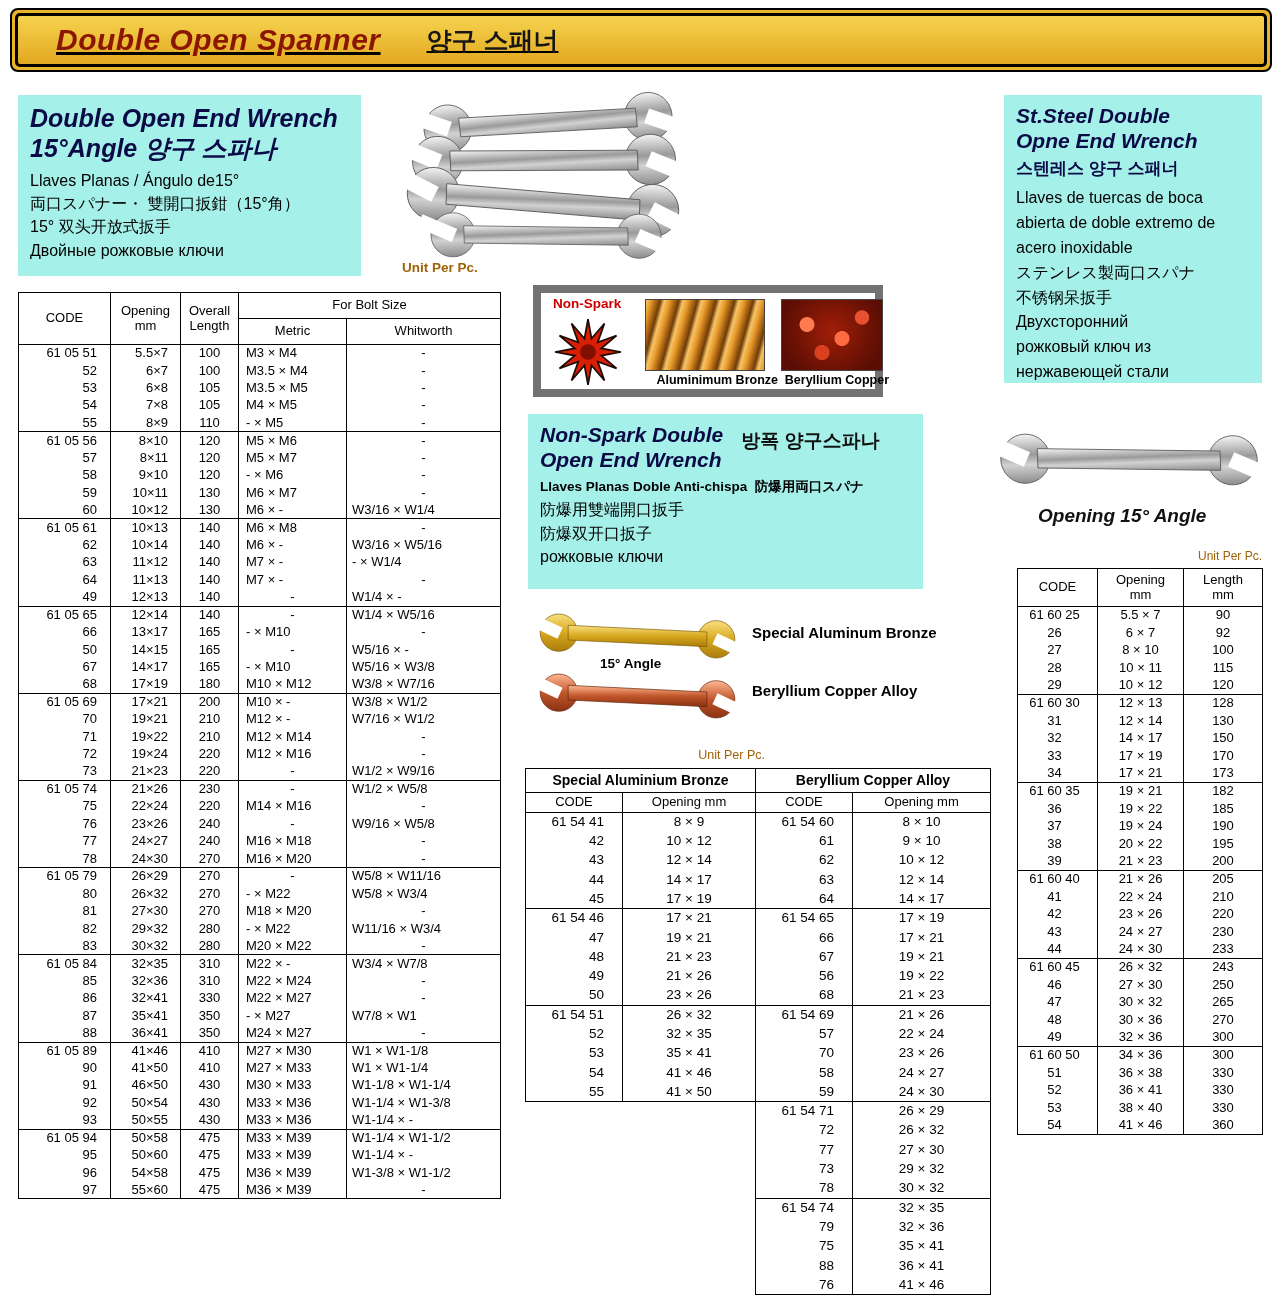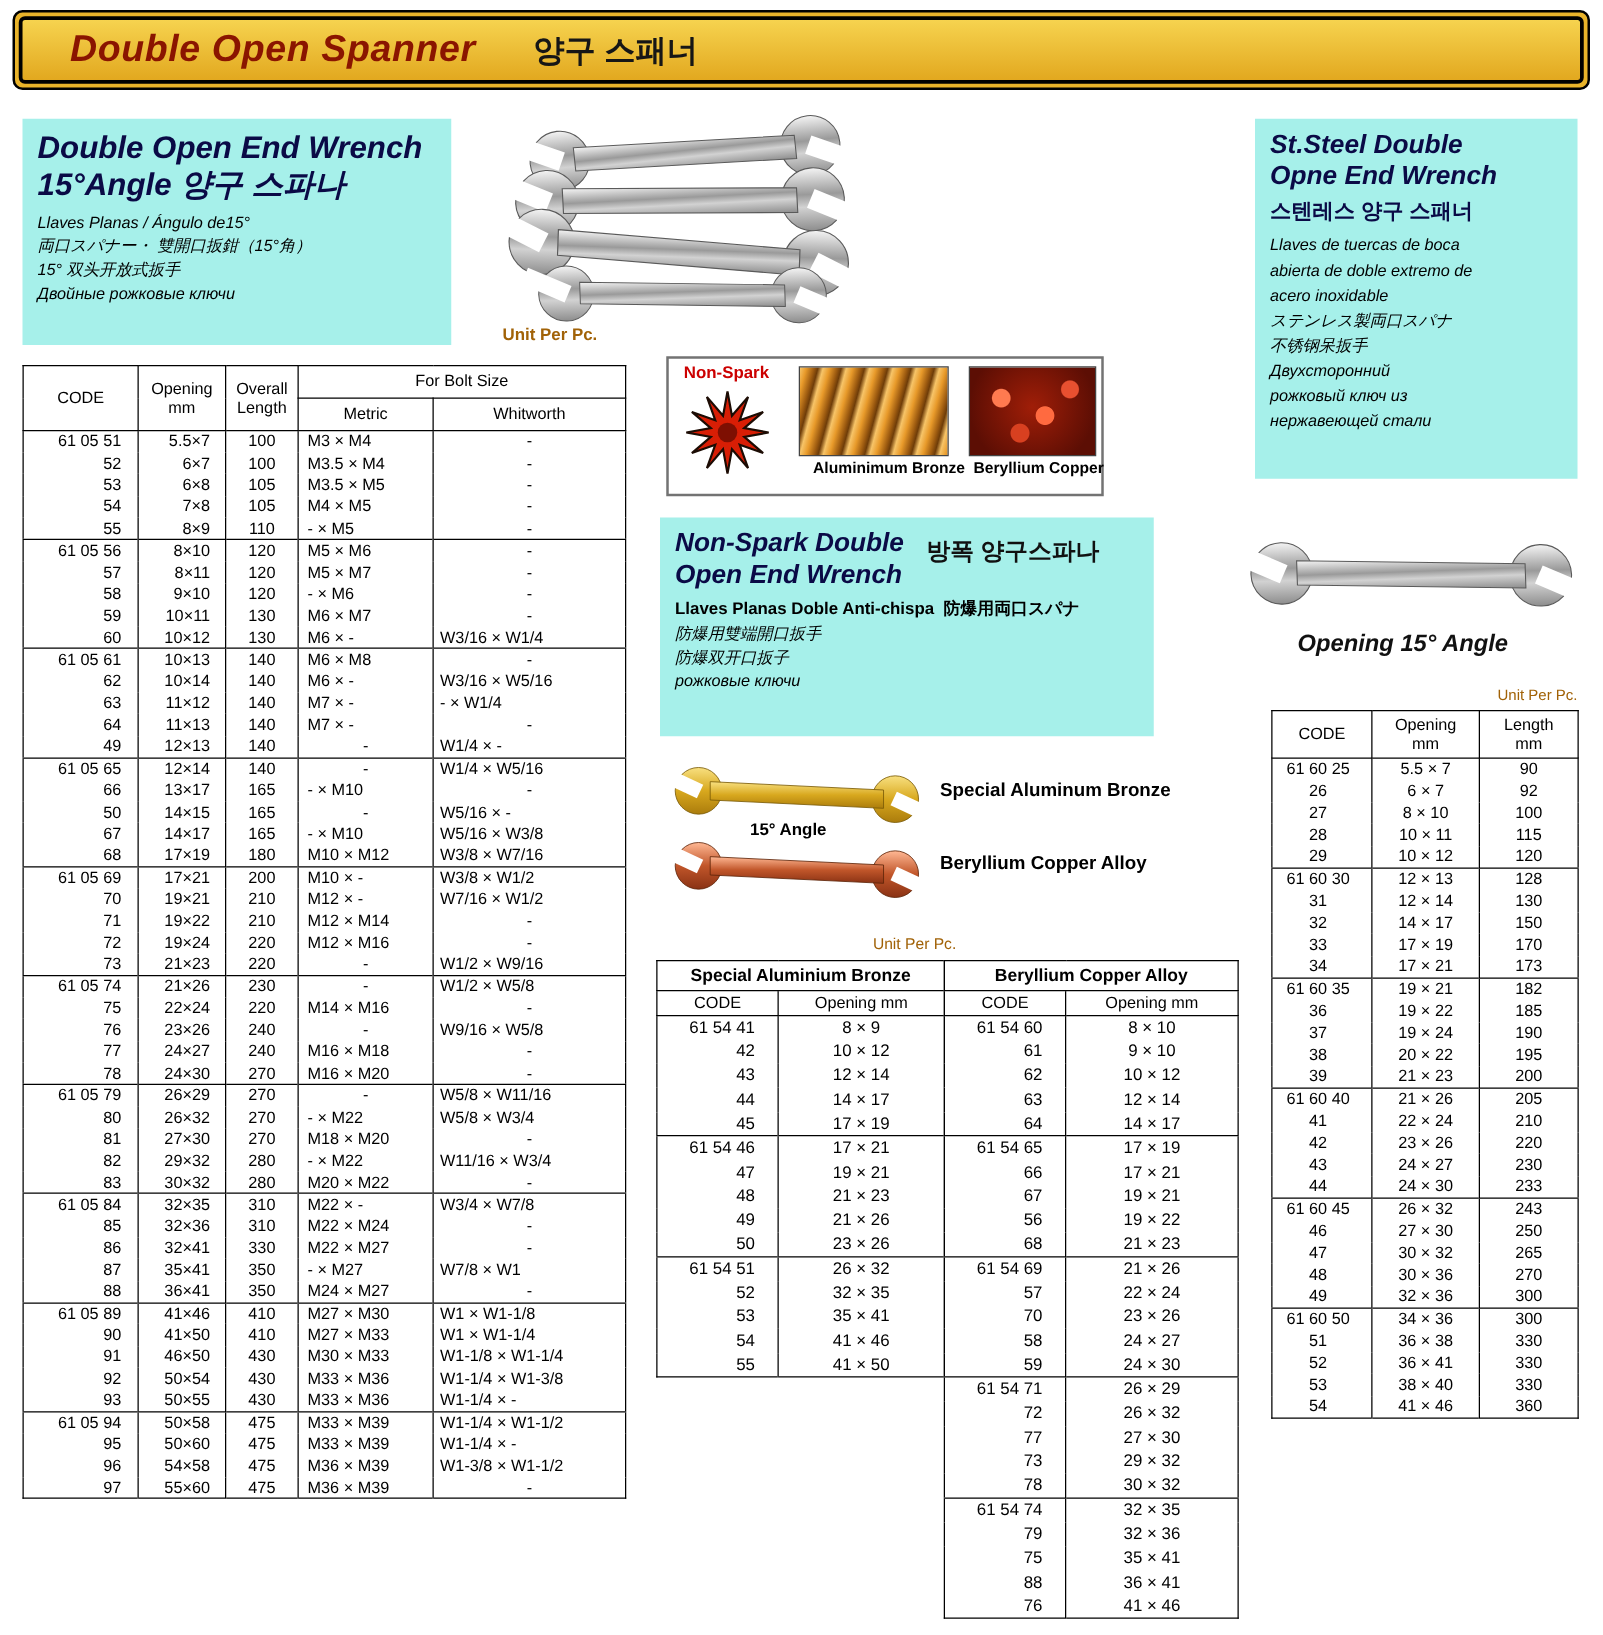--- a/index.html
+++ b/index.html
@@ -1,31 +1,31 @@
 <!DOCTYPE html>
 <html><head>
 <meta charset="utf-8">
 <style>
   *{margin:0;padding:0;box-sizing:border-box;}
   html,body{background:#fff;}
   body{width:1282px;height:1308px;position:relative;font-family:"Liberation Sans","DejaVu Sans",sans-serif;color:#000;overflow:hidden;}
   .abs{position:absolute;}
 
   
-  .header-outer{left:10px;top:8px;width:1262px;height:64px;background:#e9b32a;border:2px solid #000;border-radius:8px;padding:3px;}
+  .header-outer{left:10px;top:8px;width:1262px;height:64px;background:#e9b32a;border:2px solid #000;border-radius:8px;padding:3px;text-decoration:underline;}
   .header-inner{width:100%;height:100%;border:3px solid #000;border-radius:5px;background:linear-gradient(#f6d34f,#e2a81f);display:flex;align-items:center;gap:46px;padding-left:38px;}
   .header-title{font-size:30px;font-weight:bold;font-style:italic;color:#8a1500;letter-spacing:.5px;}
   .header-title-kr{font-size:25px;font-weight:bold;color:#161616;}
 
   
   .cyan{background:#a6f0ea;padding:8px 12px;}
   .box-title{font-size:25px;font-weight:bold;font-style:italic;color:#0a0a46;line-height:1.2;}
   .box-title.small-t{font-size:21px;}
   .box-sub-kr{font-size:17px;font-weight:bold;color:#0a0a46;margin-top:4px;}
-  .box-lines{margin-top:6px;font-size:13px;line-height:1.45;font-style:italic;}
+  .box-lines{margin-top:6px;font-size:16px;line-height:1.45;}
   .box-lines.wide{line-height:1.55;}
   .left-box{left:18px;top:95px;width:343px;height:181px;}
   .steel-box{left:1004px;top:95px;width:258px;height:288px;}
   .nonspark-cyan{left:528px;top:414px;width:395px;height:175px;}
   .ns-top{display:flex;gap:18px;align-items:flex-start;}
   .ns-kr{font-size:19px;font-weight:bold;color:#111;margin-top:6px;white-space:nowrap;}
   .ns-bold-line{font-size:13.5px;font-weight:bold;margin-top:6px;}
 
   
   .unit{font-size:13.5px;font-weight:bold;color:#a16207;}
@@ -33,21 +33,21 @@
   .unit-mid{left:525px;top:748px;width:240px;text-align:right;font-weight:normal;font-size:12.5px;}
   .unit-right{left:1040px;top:549px;width:222px;text-align:right;font-weight:normal;font-size:12px;}
 
   
   .bronze-label{left:752px;top:624px;font-size:15px;font-weight:bold;}
   .copper-label{left:752px;top:682px;font-size:15px;font-weight:bold;}
   .angle-label{left:600px;top:656px;font-size:13.5px;font-weight:bold;}
   .opening-angle-label{left:1038px;top:505px;font-size:19px;font-weight:bold;font-style:italic;color:#111;}
 
   
-  .ns-photo-box{left:533px;top:285px;width:350px;height:112px;border:2px solid #737373;background:#fff;padding-left:43px;}
+  .ns-photo-box{left:533px;top:285px;width:350px;height:112px;border:8px solid #737373;background:#fff;padding-left:43px;}
   .ns-label{left:12px;top:3px;font-size:13.5px;font-weight:bold;color:#cc0000;}
   .ns-star{left:8px;top:20px;width:78px;height:78px;}
   .photo-bronze{left:104px;top:6px;width:120px;height:72px;border:1px solid #444;
     background:repeating-linear-gradient(105deg,#f7c468 0px,#e89a2a 5px,#9c5a10 11px,#6e3c08 14px,#f7c468 18px);}
   .photo-copper{left:240px;top:6px;width:102px;height:72px;border:1px solid #444;
     background:radial-gradient(circle at 25% 35%,#ff7a50 0 8%,rgba(0,0,0,0) 9%),
                radial-gradient(circle at 60% 55%,#ff6a40 0 10%,rgba(0,0,0,0) 11%),
                radial-gradient(circle at 80% 25%,#e85030 0 7%,rgba(0,0,0,0) 8%),
                radial-gradient(circle at 40% 75%,#d84020 0 9%,rgba(0,0,0,0) 10%),
                radial-gradient(circle at 50% 45%,#a01e08,#5c0e04 80%);}

